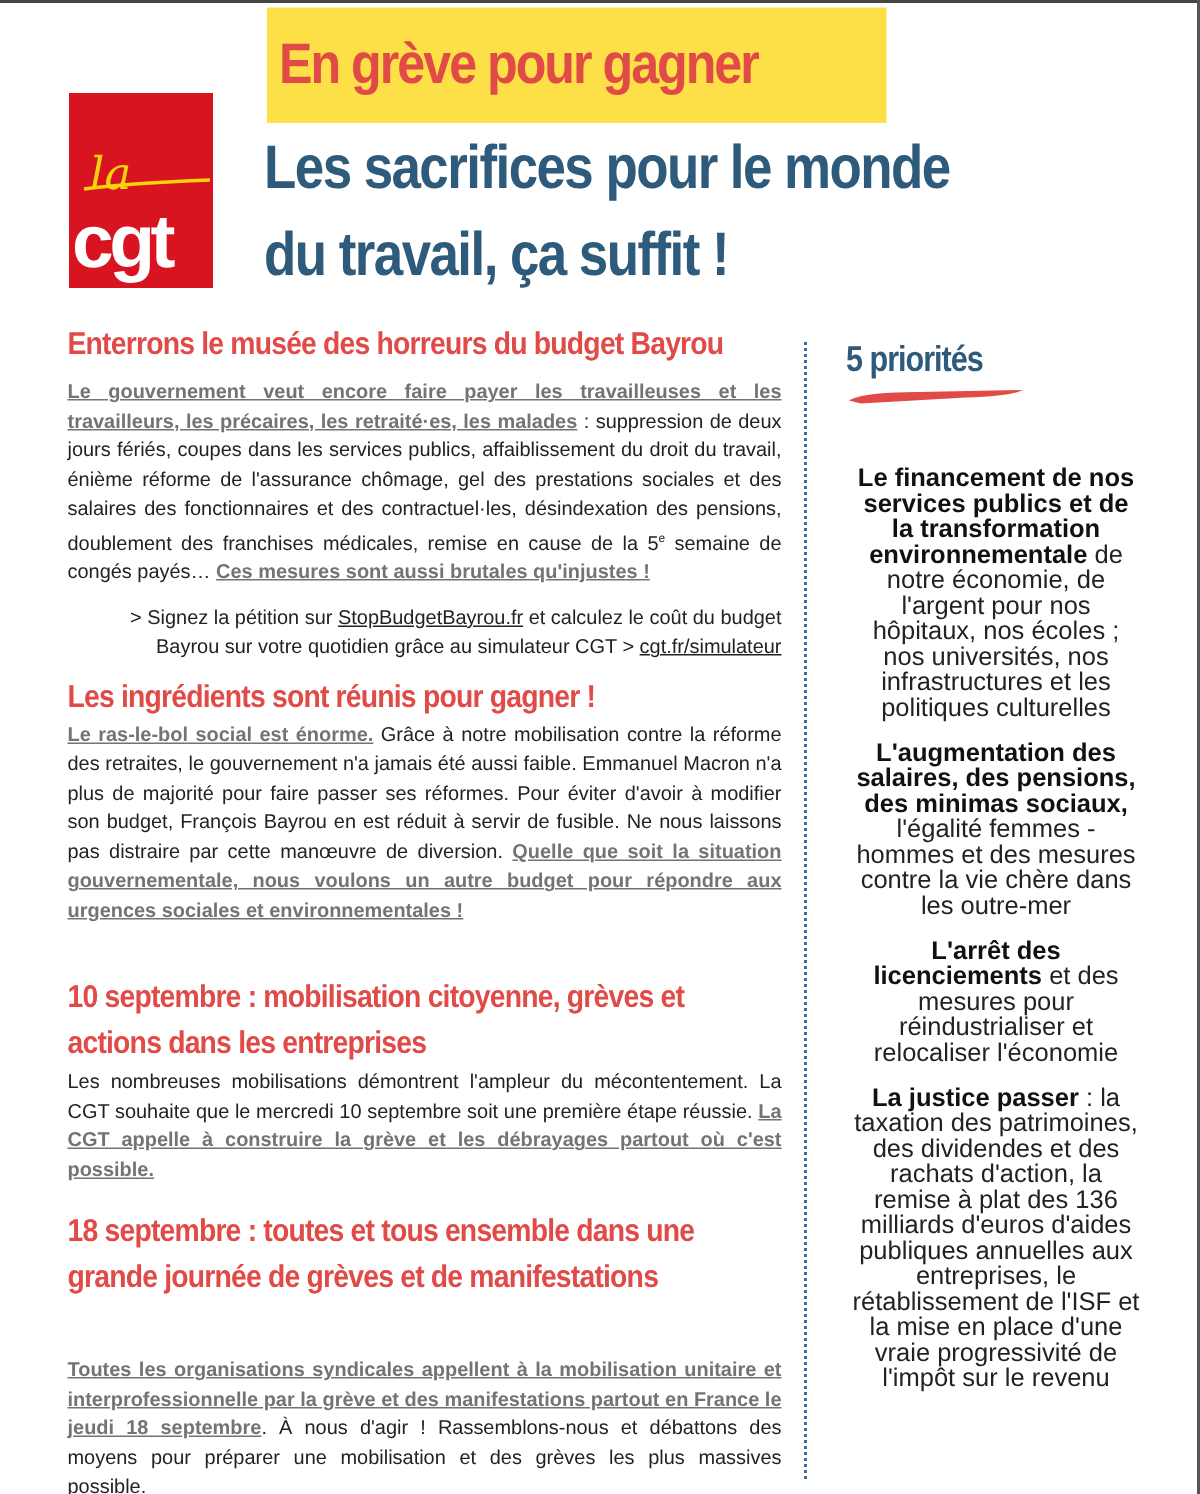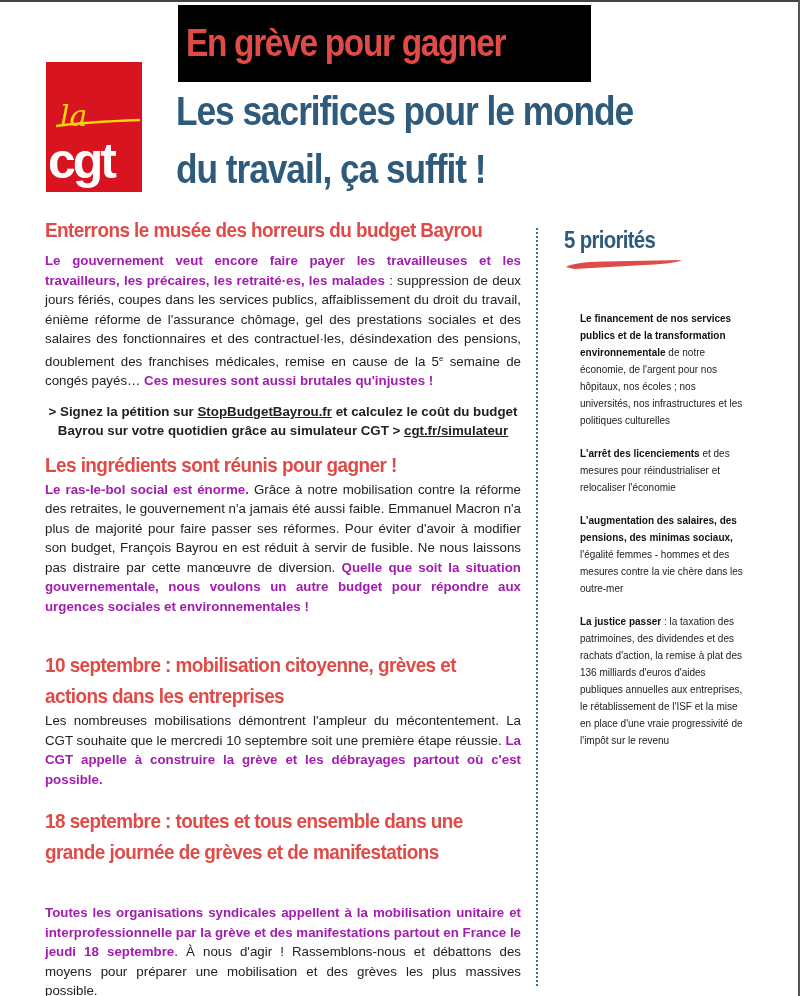--- a/index.html
+++ b/index.html
@@ -5,21 +5,21 @@
   html, body { margin: 0; padding: 0; }
   body {
     width: 800px; height: 996px; overflow: hidden; background: #ffffff;
     font-family: "Liberation Sans", sans-serif; color: #1a1a1a; position: relative;
   }
   .frame-top { position: absolute; left: 0; top: 0; width: 800px; height: 2px; background: #444; }
   .frame-right { position: absolute; right: 0; top: 0; width: 2px; height: 996px; background: #555; }
 
   .banner {
     position: absolute; left: 178px; top: 5px; width: 413px; height: 77px;
-    background: #000000;
+    background: #fde047;
   }
   .banner-title {
     position: absolute; left: 8px; top: 17px; margin: 0;
     font-family: "Liberation Sans", sans-serif; font-weight: bold;
     font-size: 38px; letter-spacing: -1.5px; color: #e04a47; transform: scaleX(0.88); transform-origin: left;
     white-space: nowrap;
   }
   .logo {
     position: absolute; left: 46px; top: 62px; width: 96px; height: 130px; background: #fdba74;
   }
@@ -31,35 +31,35 @@
     font-size: 41px; line-height: 58px; color: #2e5a7b; letter-spacing: -1.2px;
     transform: scaleX(0.86); transform-origin: left top; white-space: nowrap;
   }
 
   .main { position: absolute; left: 45px; top: 214px; width: 476px; }
   .section-title {
     margin: 0; font-weight: bold; color: #e04a47; font-size: 21px; line-height: 31px;
     letter-spacing: -0.6px; transform: scaleX(0.9); transform-origin: left; white-space: nowrap;
   }
   .body-text { margin: 0; font-size: 13.3px; line-height: 19.5px; text-align: justify; color: #222; }
-  .body-text b { color: #a21caf; }
+  .body-text b { color: #737373; text-decoration: underline; }
   .link { text-decoration: underline; }
 
   .divider {
     position: absolute; left: 536px; top: 228px; width: 0; height: 758px;
     border-left: 2px dotted #3d6e9a;
   }
 
   .side { position: absolute; left: 564px; top: 226px; width: 200px; }
   .side-title {
     margin: 0; font-weight: bold; font-size: 24px; color: #2e5a7b; letter-spacing: -0.8px;
     transform: scaleX(0.85); transform-origin: left; white-space: nowrap;
   }
   .brush { display: block; margin-top: 4px; }
-  .priority { margin: 16px; font-size: 10px; line-height: 17px; color: #222; }
+  .priority { margin: 4px; font-size: 17px; line-height: 17px; color: #222; text-align: center; }
   .priority b { color: #111; }
 </style>
 </head>
 <body>
 
 <div class="frame-top"></div>
 <div class="frame-right"></div>
 
 <div class="banner">
   <h1 class="banner-title">En grève pour gagner</h1>
@@ -79,21 +79,21 @@
   <span>du travail, ça suffit !</span>
 </h2>
 
 <div class="main">
 
   <section>
     <h3 class="section-title">Enterrons le musée des horreurs du budget Bayrou</h3>
     <p class="body-text" style="margin-top:6px">
       <b>Le gouvernement veut encore faire payer les travailleuses et les travailleurs, les précaires, les retraité·es, les malades</b><span> : suppression de deux jours fériés, coupes dans les services publics, affaiblissement du droit du travail, énième réforme de l'assurance chômage, gel des prestations sociales et des salaires des fonctionnaires et des contractuel·les, désindexation des pensions, doublement des franchises médicales, remise en cause de la 5</span><sup style="font-size:8px">e</sup><span> semaine de congés payés… </span><b>Ces mesures sont aussi brutales qu'injustes !</b>
     </p>
-    <p class="body-text" style="margin-top:11px; font-weight:bold; text-align:center;">
+    <p class="body-text" style="margin-top:11px; font-weight:normal; text-align:right;">
       <span>&gt; Signez la pétition sur </span><span class="link">StopBudgetBayrou.fr</span><span> et calculez le coût du budget Bayrou sur votre quotidien grâce au simulateur CGT &gt; </span><span class="link">cgt.fr/simulateur</span>
     </p>
   </section>
 
   <section style="margin-top:8px">
     <h3 class="section-title">Les ingrédients sont réunis pour gagner !</h3>
     <p class="body-text">
       <b>Le ras-le-bol social est énorme.</b><span> Grâce à notre mobilisation contre la réforme des retraites, le gouvernement n'a jamais été aussi faible. Emmanuel Macron n'a plus de majorité pour faire passer ses réformes. Pour éviter d'avoir à modifier son budget, François Bayrou en est réduit à servir de fusible. Ne nous laissons pas distraire par cette manœuvre de diversion. </span><b>Quelle que soit la situation gouvernementale, nous voulons un autre budget pour répondre aux urgences sociales et environnementales !</b>
     </p>
   </section>
@@ -123,17 +123,17 @@
 
 <div class="divider"></div>
 
 <aside class="side">
   <h3 class="side-title">5 priorités</h3>
   <svg class="brush" width="120" height="12" viewBox="0 0 120 12">
     <path d="M2 9 Q10 4 40 3.5 L118 2 Q110 6 80 7 L10 11 Z" fill="#e04a47"></path>
   </svg>
   <div style="margin-top:40px">
     <p class="priority"><b>Le financement de nos services publics et de la transformation environnementale</b><span> de notre économie, de l'argent pour nos hôpitaux, nos écoles ; nos universités, nos infrastructures et les politiques culturelles</span></p>
+    <p class="priority" style="margin-top:13px"><b>L'augmentation des salaires, des pensions, des minimas sociaux,</b><span> l'égalité femmes - hommes et des mesures contre la vie chère dans les outre-mer</span></p>
     <p class="priority" style="margin-top:13px"><b>L'arrêt des licenciements</b><span> et des mesures pour réindustrialiser et relocaliser l'économie</span></p>
-    <p class="priority" style="margin-top:13px"><b>L'augmentation des salaires, des pensions, des minimas sociaux,</b><span> l'égalité femmes - hommes et des mesures contre la vie chère dans les outre-mer</span></p>
     <p class="priority" style="margin-top:13px"><b>La justice passer</b><span> : la taxation des patrimoines, des dividendes et des rachats d'action, la remise à plat des 136 milliards d'euros d'aides publiques annuelles aux entreprises, le rétablissement de l'ISF et la mise en place d'une vraie progressivité de l'impôt sur le revenu</span></p>
   </div>
 </aside>
 
 </body></html>

